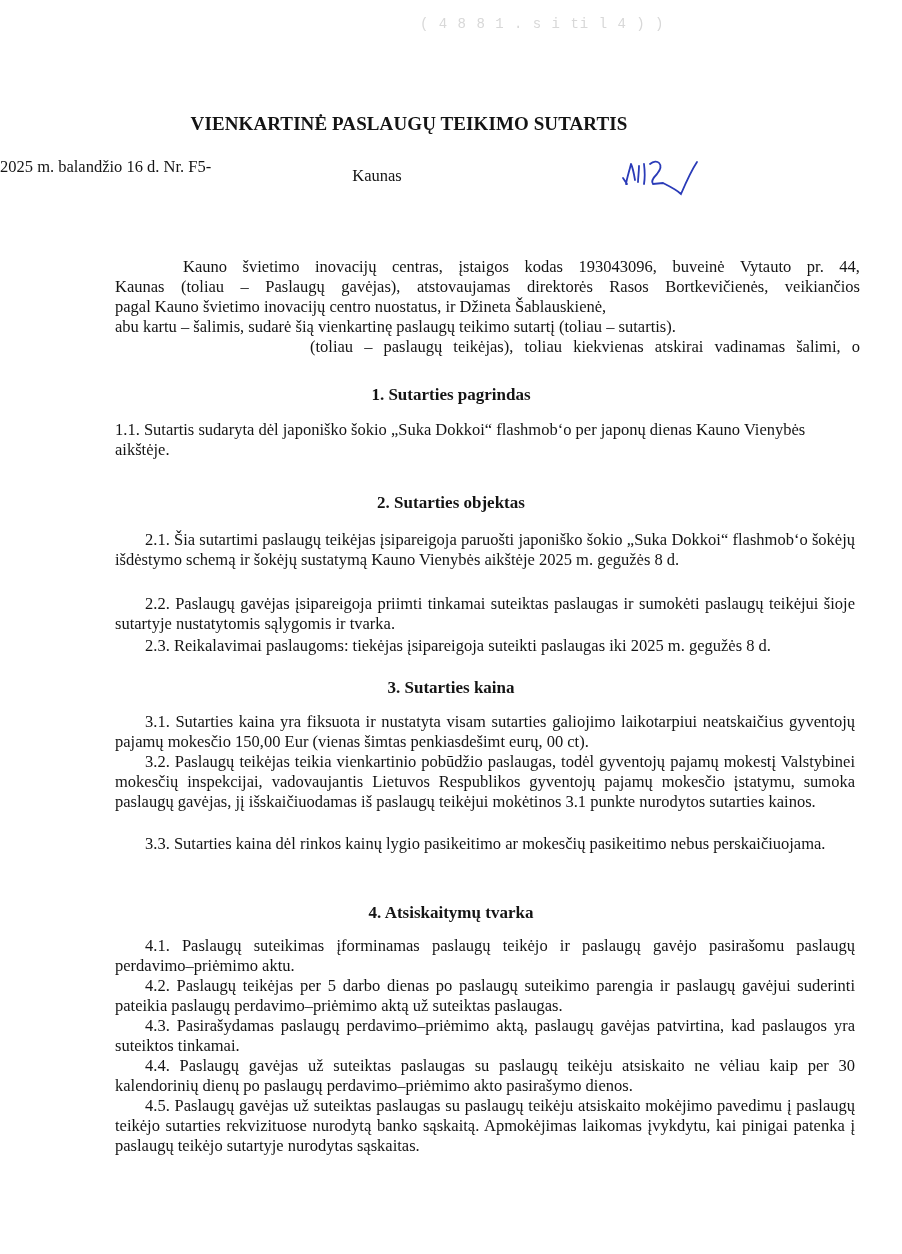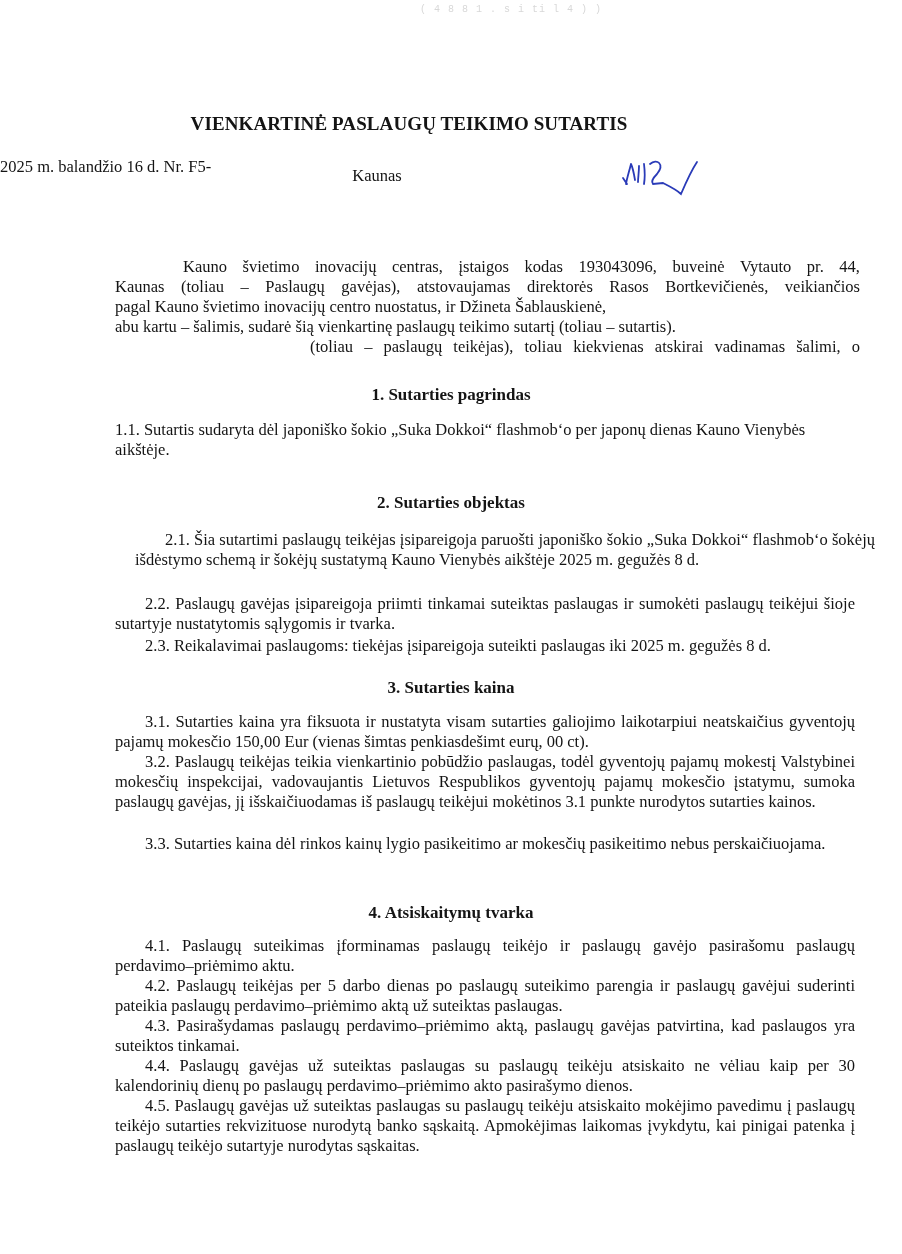--- a/index.html
+++ b/index.html
@@ -1,18 +1,18 @@
 <!DOCTYPE html>
 <html><head>
 <meta charset="utf-8">
 <style>
   html, body { margin: 0; padding: 0; background: #ffffff; }
   body { width: 902px; height: 1254px; position: relative; overflow: hidden;
          font-family: "Liberation Serif", "DejaVu Serif", serif; color: #141414; }
-  .faint-header { position: absolute; top: 4px; left: 420px; font-size: 10px; color: #d8d8d8;
+  .faint-header { position: absolute; top: 16px; left: 420px; font-size: 14px; color: #d8d8d8;
                   font-family: "Liberation Mono", monospace; letter-spacing: 1px; }
   .title { position: absolute; top: 113px; left: 0; width: 818px; text-align: center;
            font-weight: bold; font-size: 19px; letter-spacing: 0.1px; }
   .dateline { position: absolute; top: 157px; left: 0; width: 902px; text-align: left; font-size: 16.5px; }
   .city { position: absolute; top: 166px; left: 0; width: 754px; text-align: center; font-size: 16.5px; }
   .handnum { position: absolute; top: 150px; left: 617px; width: 100px; height: 50px; }
   .para { position: absolute; left: 115px; width: 740px; font-size: 16.5px; line-height: 20px;
           text-align: justify; }
   .para .ind2 { display: inline-block; width: 30px; }
   .heading { position: absolute; left: 0; width: 902px; text-align: center; font-weight: bold; font-size: 17px; }
@@ -35,21 +35,21 @@
   <div style="text-align:justify;text-align-last:justify;">Kaunas (toliau – Paslaugų gavėjas), atstovaujamas direktorės Rasos Bortkevičienės, veikiančios</div>
   <div>pagal Kauno švietimo inovacijų centro nuostatus, ir Džineta Šablauskienė,</div>
   <div>abu kartu – šalimis, sudarė šią vienkartinę paslaugų teikimo sutartį (toliau – sutartis).</div>
   <div style="padding-left:195px;text-align:justify;text-align-last:justify;">(toliau – paslaugų teikėjas), toliau kiekvienas atskirai vadinamas šalimi, o</div>
 </div>
 
 <div class="heading" style="top:385px;">1.  Sutarties pagrindas</div>
 <div class="para" style="top:420px; text-align:left; width:740px;"><span>1.1. Sutartis sudaryta dėl japoniško šokio „Suka Dokkoi“ flashmob‘o per japonų dienas Kauno Vienybės aikštėje.</span></div>
 
 <div class="heading" style="top:493px;">2.  Sutarties objektas</div>
-<div class="para" style="top:530px;margin-left:20px;"><span class="ind2"></span><span>2.1. Šia sutartimi paslaugų teikėjas įsipareigoja paruošti japoniško šokio „Suka Dokkoi“ flashmob‘o šokėjų išdėstymo schemą ir šokėjų sustatymą Kauno Vienybės aikštėje 2025 m. gegužės 8 d.</span></div>
+<div class="para" style="top:530px;"><span class="ind2"></span><span>2.1. Šia sutartimi paslaugų teikėjas įsipareigoja paruošti japoniško šokio „Suka Dokkoi“ flashmob‘o šokėjų išdėstymo schemą ir šokėjų sustatymą Kauno Vienybės aikštėje 2025 m. gegužės 8 d.</span></div>
 <div class="para" style="top:594px;"><span class="ind2"></span><span>2.2. Paslaugų gavėjas įsipareigoja priimti tinkamai suteiktas paslaugas ir sumokėti paslaugų teikėjui šioje sutartyje nustatytomis sąlygomis ir tvarka.</span></div>
 <div class="para" style="top:636px;"><span class="ind2"></span><span>2.3. Reikalavimai paslaugoms: tiekėjas įsipareigoja suteikti paslaugas iki 2025 m. gegužės 8 d.</span></div>
 
 <div class="heading" style="top:678px;">3.  Sutarties kaina</div>
 <div class="para" style="top:712px;"><span class="ind2"></span><span>3.1. Sutarties kaina yra fiksuota ir nustatyta visam sutarties galiojimo laikotarpiui neatskaičius gyventojų pajamų mokesčio 150,00 Eur (vienas šimtas penkiasdešimt eurų, 00 ct).</span></div>
 <div class="para" style="top:752px;"><span class="ind2"></span><span>3.2. Paslaugų teikėjas teikia vienkartinio pobūdžio paslaugas, todėl gyventojų pajamų mokestį Valstybinei mokesčių inspekcijai, vadovaujantis Lietuvos Respublikos gyventojų pajamų mokesčio įstatymu, sumoka paslaugų gavėjas, jį išskaičiuodamas iš paslaugų teikėjui mokėtinos 3.1 punkte nurodytos sutarties kainos.</span></div>
 <div class="para" style="top:834px;"><span class="ind2"></span><span>3.3. Sutarties kaina dėl rinkos kainų lygio pasikeitimo ar mokesčių pasikeitimo nebus perskaičiuojama.</span></div>
 
 <div class="heading" style="top:903px;">4.  Atsiskaitymų tvarka</div>
 <div class="para" style="top:936px;"><span class="ind2"></span><span>4.1. Paslaugų suteikimas įforminamas paslaugų teikėjo ir paslaugų gavėjo pasirašomu paslaugų perdavimo–priėmimo aktu.</span></div>

